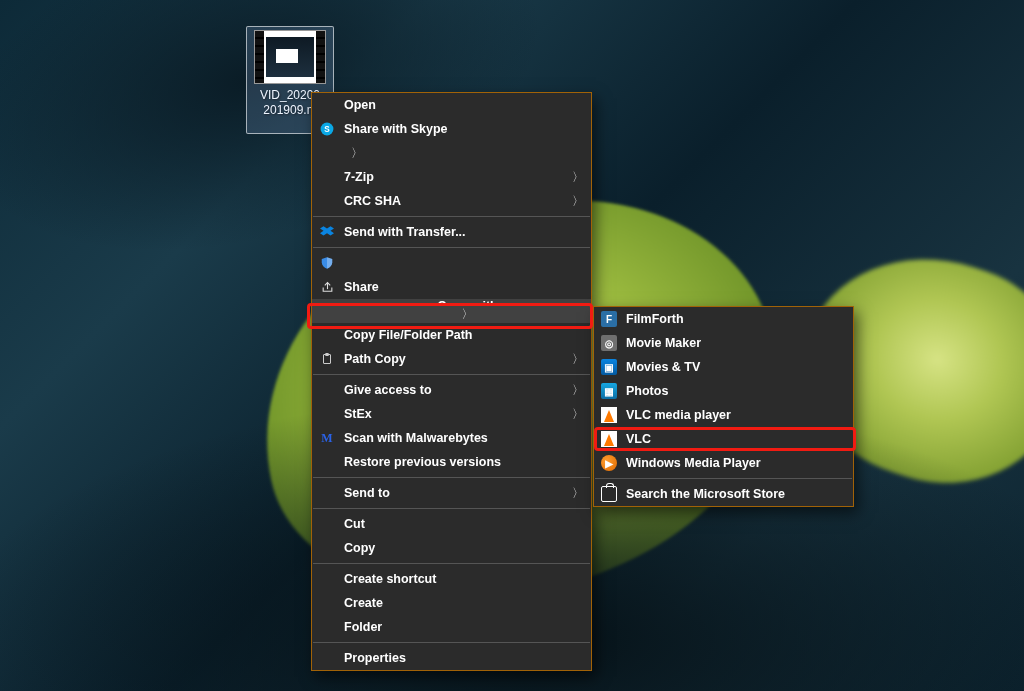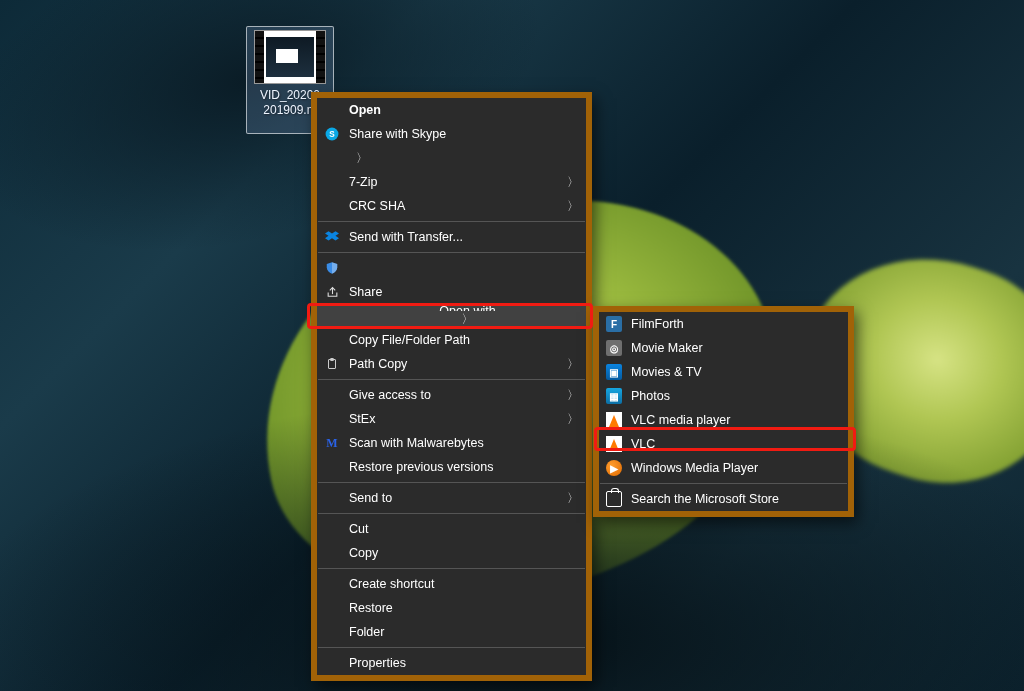--- a/index.html
+++ b/index.html
@@ -97,21 +97,21 @@
     text-shadow: 1px 1px 2px #000;
     white-space: pre-line;
     width: 100%;
   }
 
   
   .ctx {
     position: absolute;
     background: #2b2b2b;
     color: #fff;
-    border: 6px solid #a16207;
+    border: 1px solid #a16207;
     box-shadow: 4px 6px 14px rgba(0,0,0,0.55);
     z-index: 2;
   }
   .ctx-main {
     left: 311px;
     top: 92px;
     width: 281px;
   }
   .ctx-sub {
     left: 593px;
@@ -119,21 +119,21 @@
     width: 261px;
     z-index: 3;
   }
   .row {
     height: 24px;
     display: flex;
     align-items: center;
     position: relative;
     padding-left: 32px;
   }
-  .row .txt { flex: 1; white-space: nowrap; overflow: hidden; }
+  .row .txt { flex: 1; white-space: nowrap; overflow: hidden; font-weight: bold; }
   .row.bold .txt { font-weight: 600; }
   .row .chev {
     width: 26px; display:flex; align-items:center; justify-content:center;
     color: #ddd; font-size: 12px;
   }
   .sep {
     height: 1px;
     background: #555;
     margin: 3px 1px;
   }
@@ -305,21 +305,21 @@
   </div>
   <div class="row">
     <span class="txt">Copy</span>
   </div>
   <div class="sep"></div>
 
   <div class="row">
     <span class="txt">Create shortcut</span>
   </div>
   <div class="row">
-    <span class="txt">Restore</span>
+    <span class="txt">Create</span>
   </div>
   <div class="row">
     <span class="txt">Folder</span>
   </div>
   <div class="sep"></div>
 
   <div class="row">
     <span class="txt">Properties</span>
   </div>
 </div>

